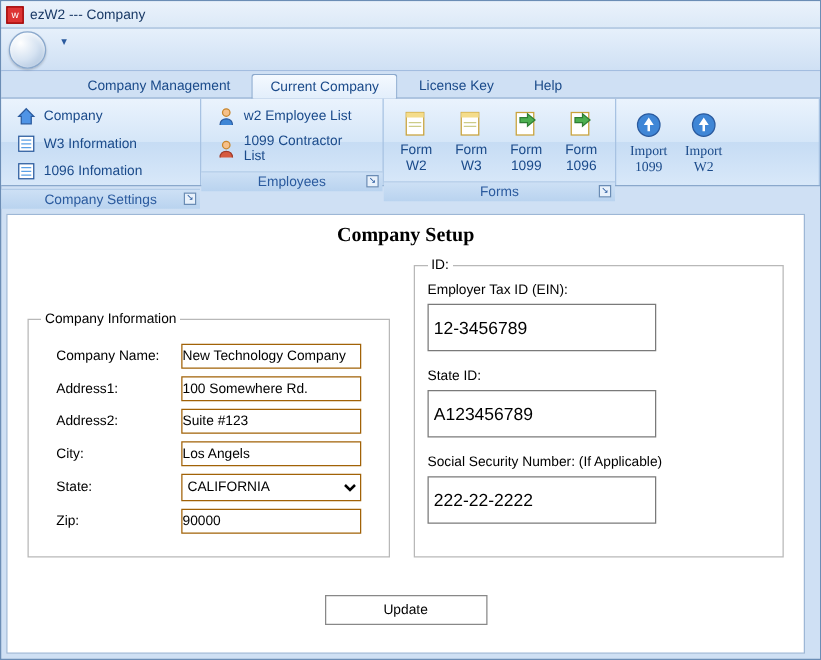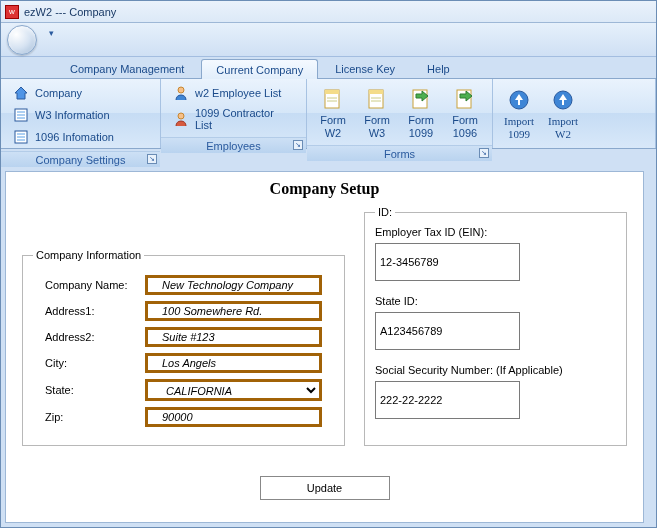--- a/index.html
+++ b/index.html
@@ -159,31 +159,30 @@
     margin:0;
   }
   legend { font-size:11px; padding:0 3px; color:#000; }
   .fs-left { flex: 0 0 290px; }
   .fs-right { flex: 1; }
   .row { display:flex; align-items:center; margin: 6px 12px; }
   .row label { width: 100px; color:#000; }
   .row input, .row select {
     flex:1;
     font-family:inherit; font-size:11px;
-    padding:2px 14px;
-    border:3px solid #a16207;
+    padding:2px 0;
+    border:1px solid #a16207;
     height:20px;
     background:#fff;
-    font-style:italic;
   }
   .row select { height:22px; }
   .stack label { display:block; margin-bottom:5px; color:#000; }
   .stack input {
-    width: 145px;
-    font-family:inherit; font-size:11px;
+    width: 183px;
+    font-family:inherit; font-size:14px;
     padding:18px 4px;
     border:1px solid #7a7a7a;
     height:20px;
     background:#fff;
   }
   .stack { margin-bottom: 14px; }
   .update-wrap { text-align:center; margin-top:30px; }
   .update-btn {
     width:130px; height:24px;
     background:#fff; border:1px solid #888;

